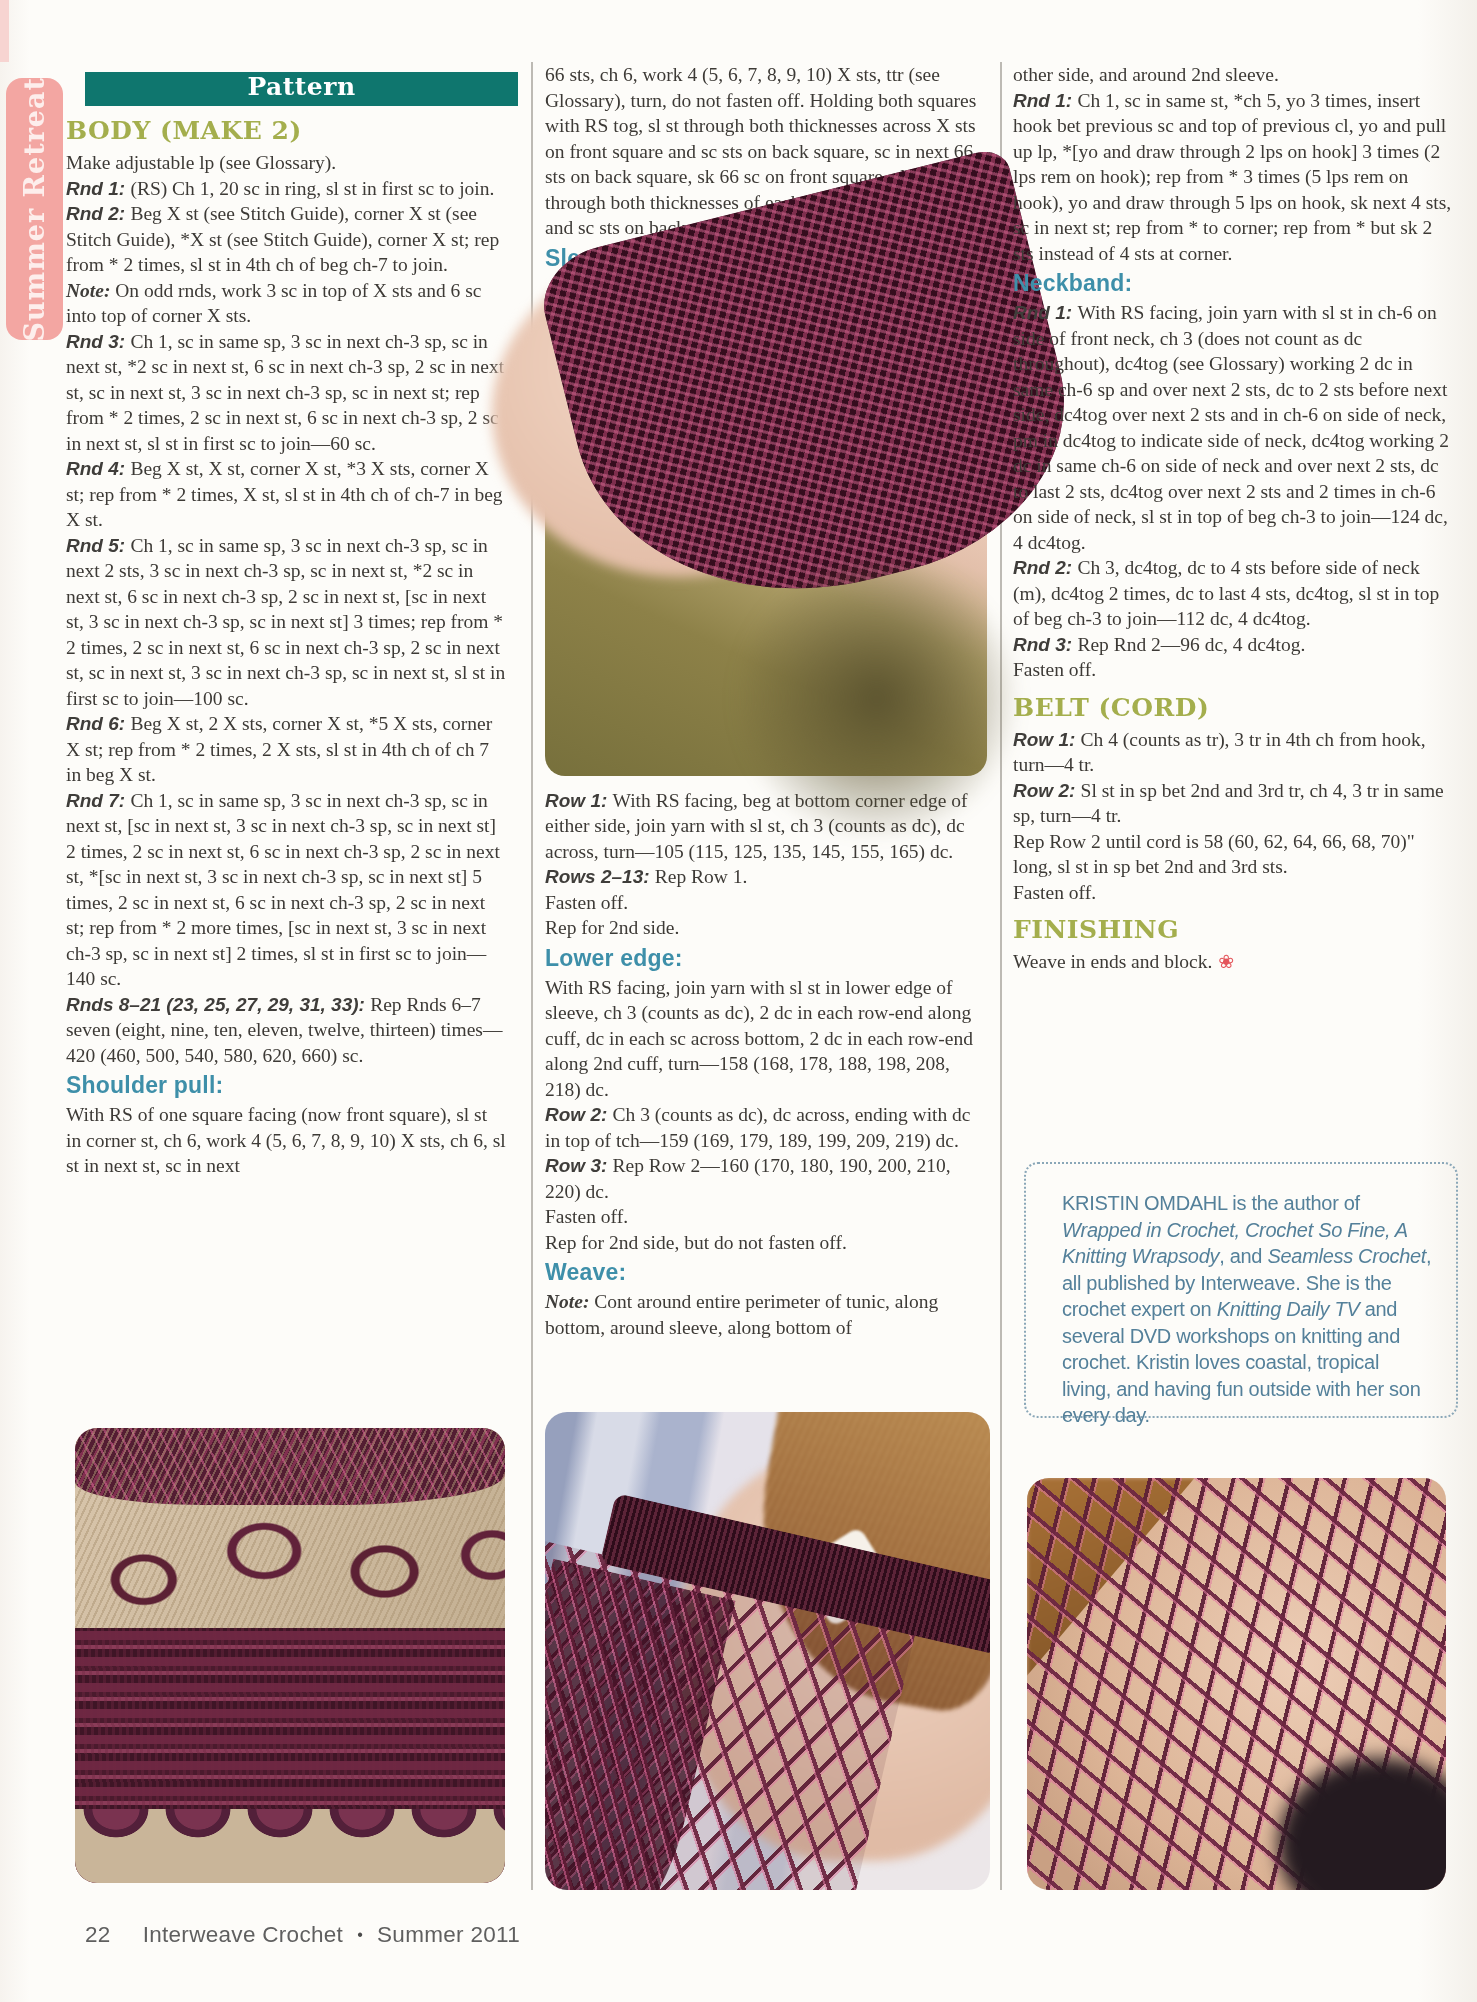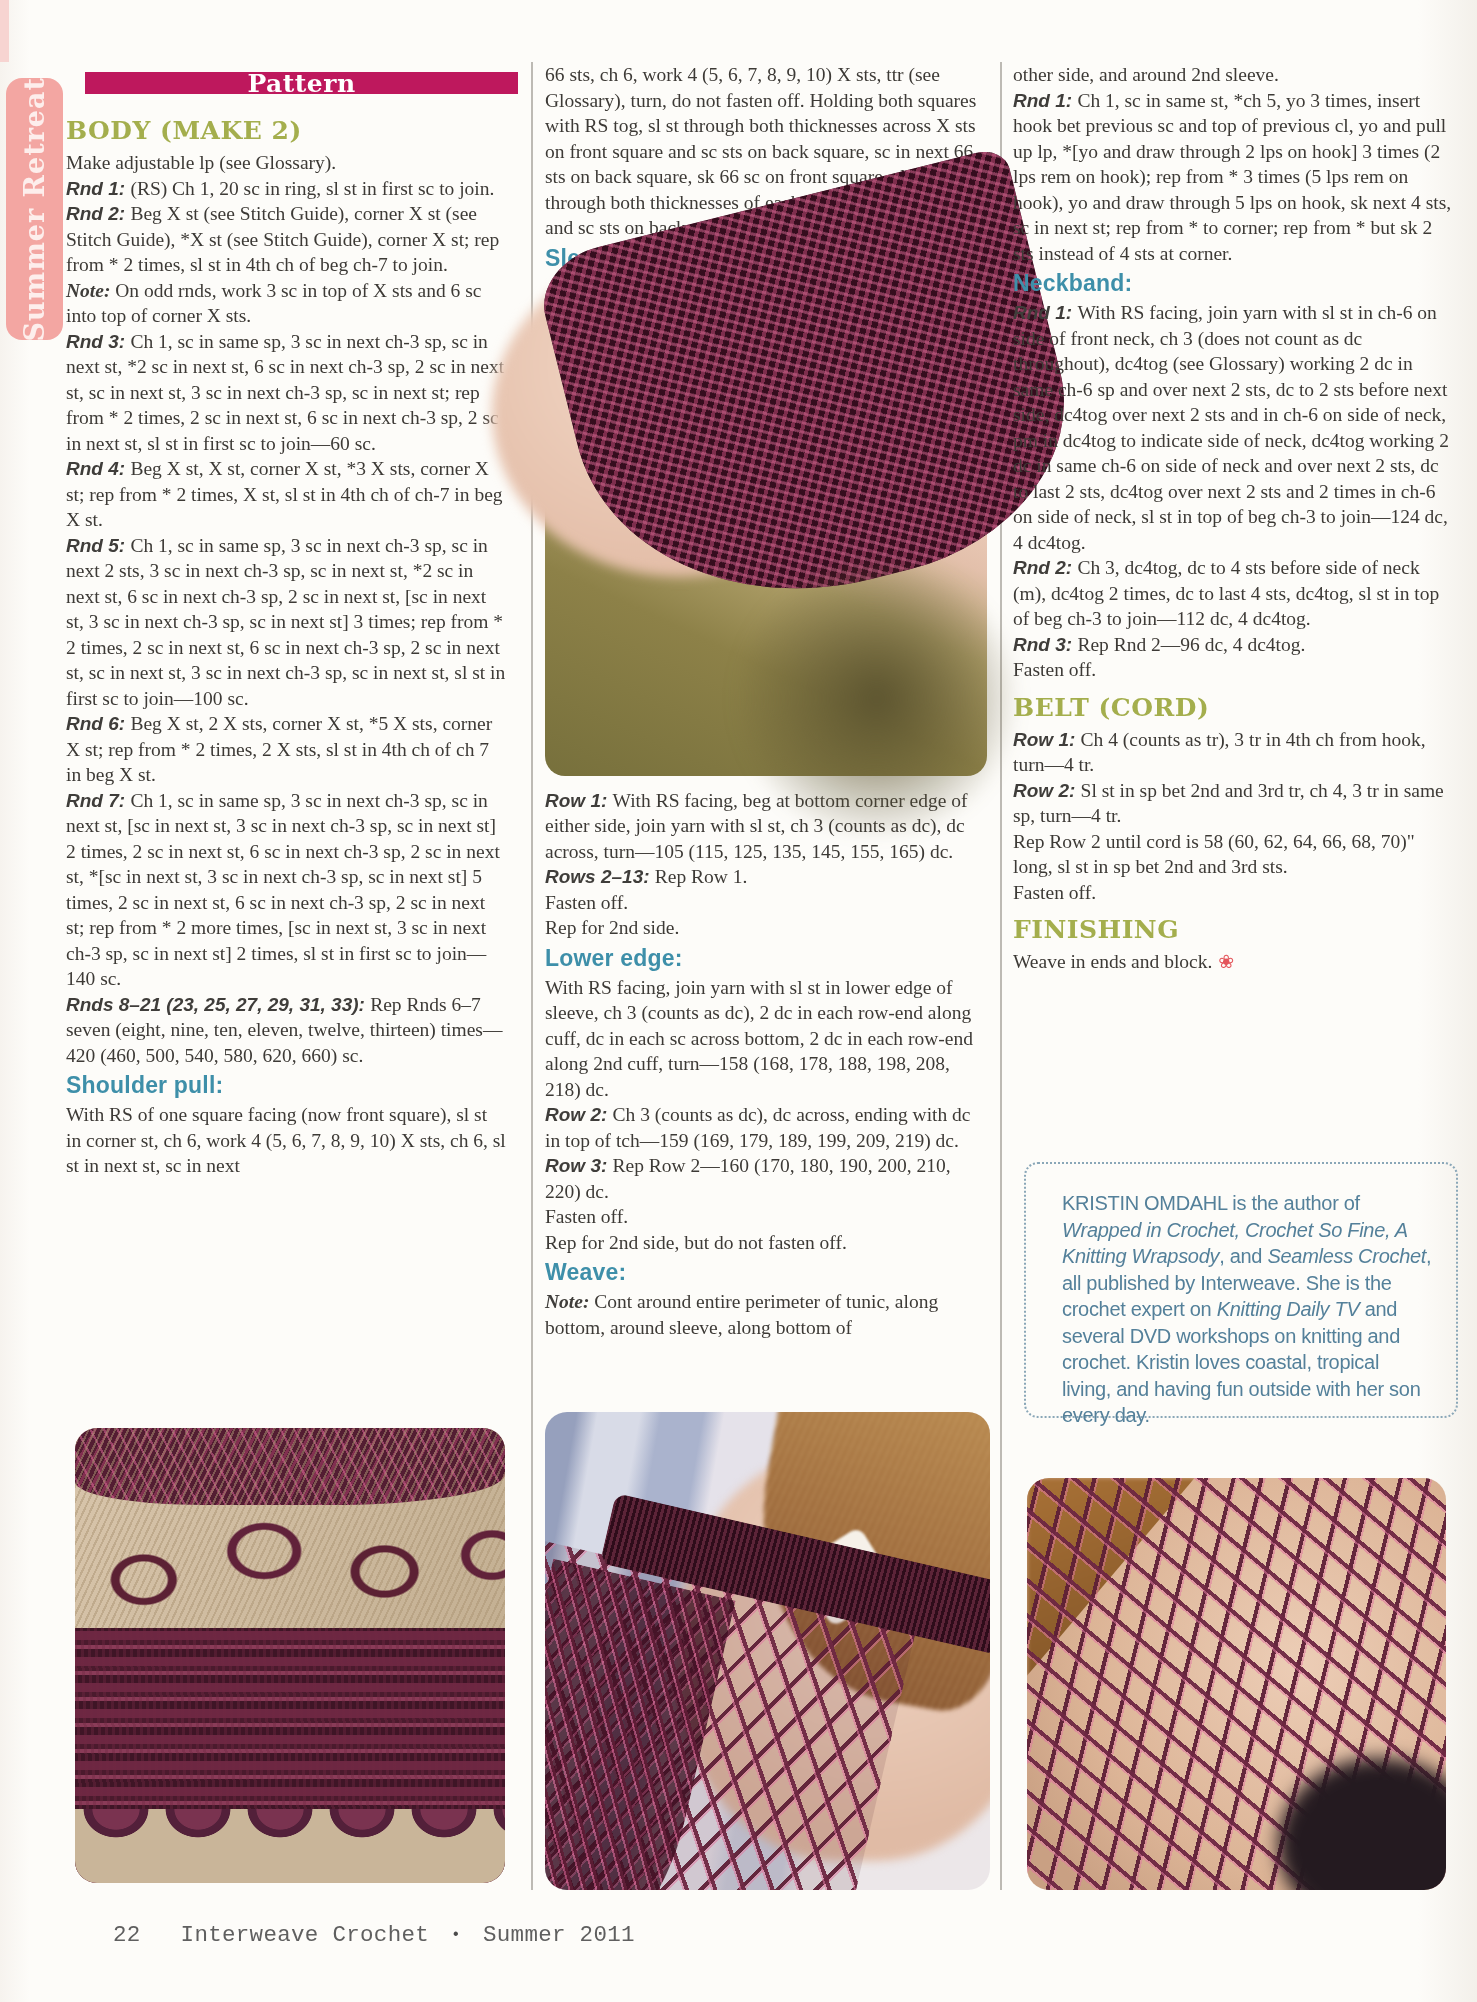--- a/index.html
+++ b/index.html
@@ -16,22 +16,22 @@
     position:absolute;left:6px;top:78px;width:57px;height:262px;
     background:#f3a6a2;border-radius:16px;
     display:flex;align-items:center;justify-content:center;
   }
   .summer-tab span{
     writing-mode:vertical-rl;transform:rotate(180deg);
     font-family:"DejaVu Serif", serif;font-weight:bold;
     font-size:27px;letter-spacing:1px;color:#fdeeec;white-space:nowrap;
   }
   .pattern-bar{
-    position:absolute;left:85px;top:72px;width:433px;height:22px;
-    background:#be185d;display:flex;align-items:center;justify-content:center;
+    position:absolute;left:85px;top:72px;width:433px;height:34px;
+    background:#0f766e;display:flex;justify-content:center;
   }
   .pattern-bar span{
     font-family:"DejaVu Serif", serif;font-weight:bold;color:#ffffff;
     font-size:25px;letter-spacing:.5px;
   }
   .divider{position:absolute;top:62px;height:1828px;width:1.5px;background:#bdbab4;}
   .divider-1{left:531px;}
   .divider-2{left:1000px;}
 
   
@@ -148,22 +148,22 @@
   }
   .bio-box p{
     margin:10px;font-family:"Liberation Sans", sans-serif;font-size:20px;line-height:26.5px;
     color:#54809a;letter-spacing:-.3px;
   }
   .bio-box em{font-style:italic;}
 
   
   .footer{
     position:absolute;left:85px;top:1922px;
-    font-family:Liberation Mono, monospace;font-size:22.5px;color:#5f5f5f;
-    display:flex;align-items:center;gap:22px;letter-spacing:.3px;margin-left:28px;
+    font-family:Liberation Sans, sans-serif;font-size:22.5px;color:#5f5f5f;
+    display:flex;align-items:center;gap:14px;letter-spacing:.3px;
   }
   .footer .pgnum{margin-right:18px;}
   .footer .dot{font-size:16px;color:#4b4b4b;}
 </style>
 </head>
 <body>
 
 <div class="pink-sliver"></div>
 <div class="summer-tab">
   <span>Summer Retreat</span>

